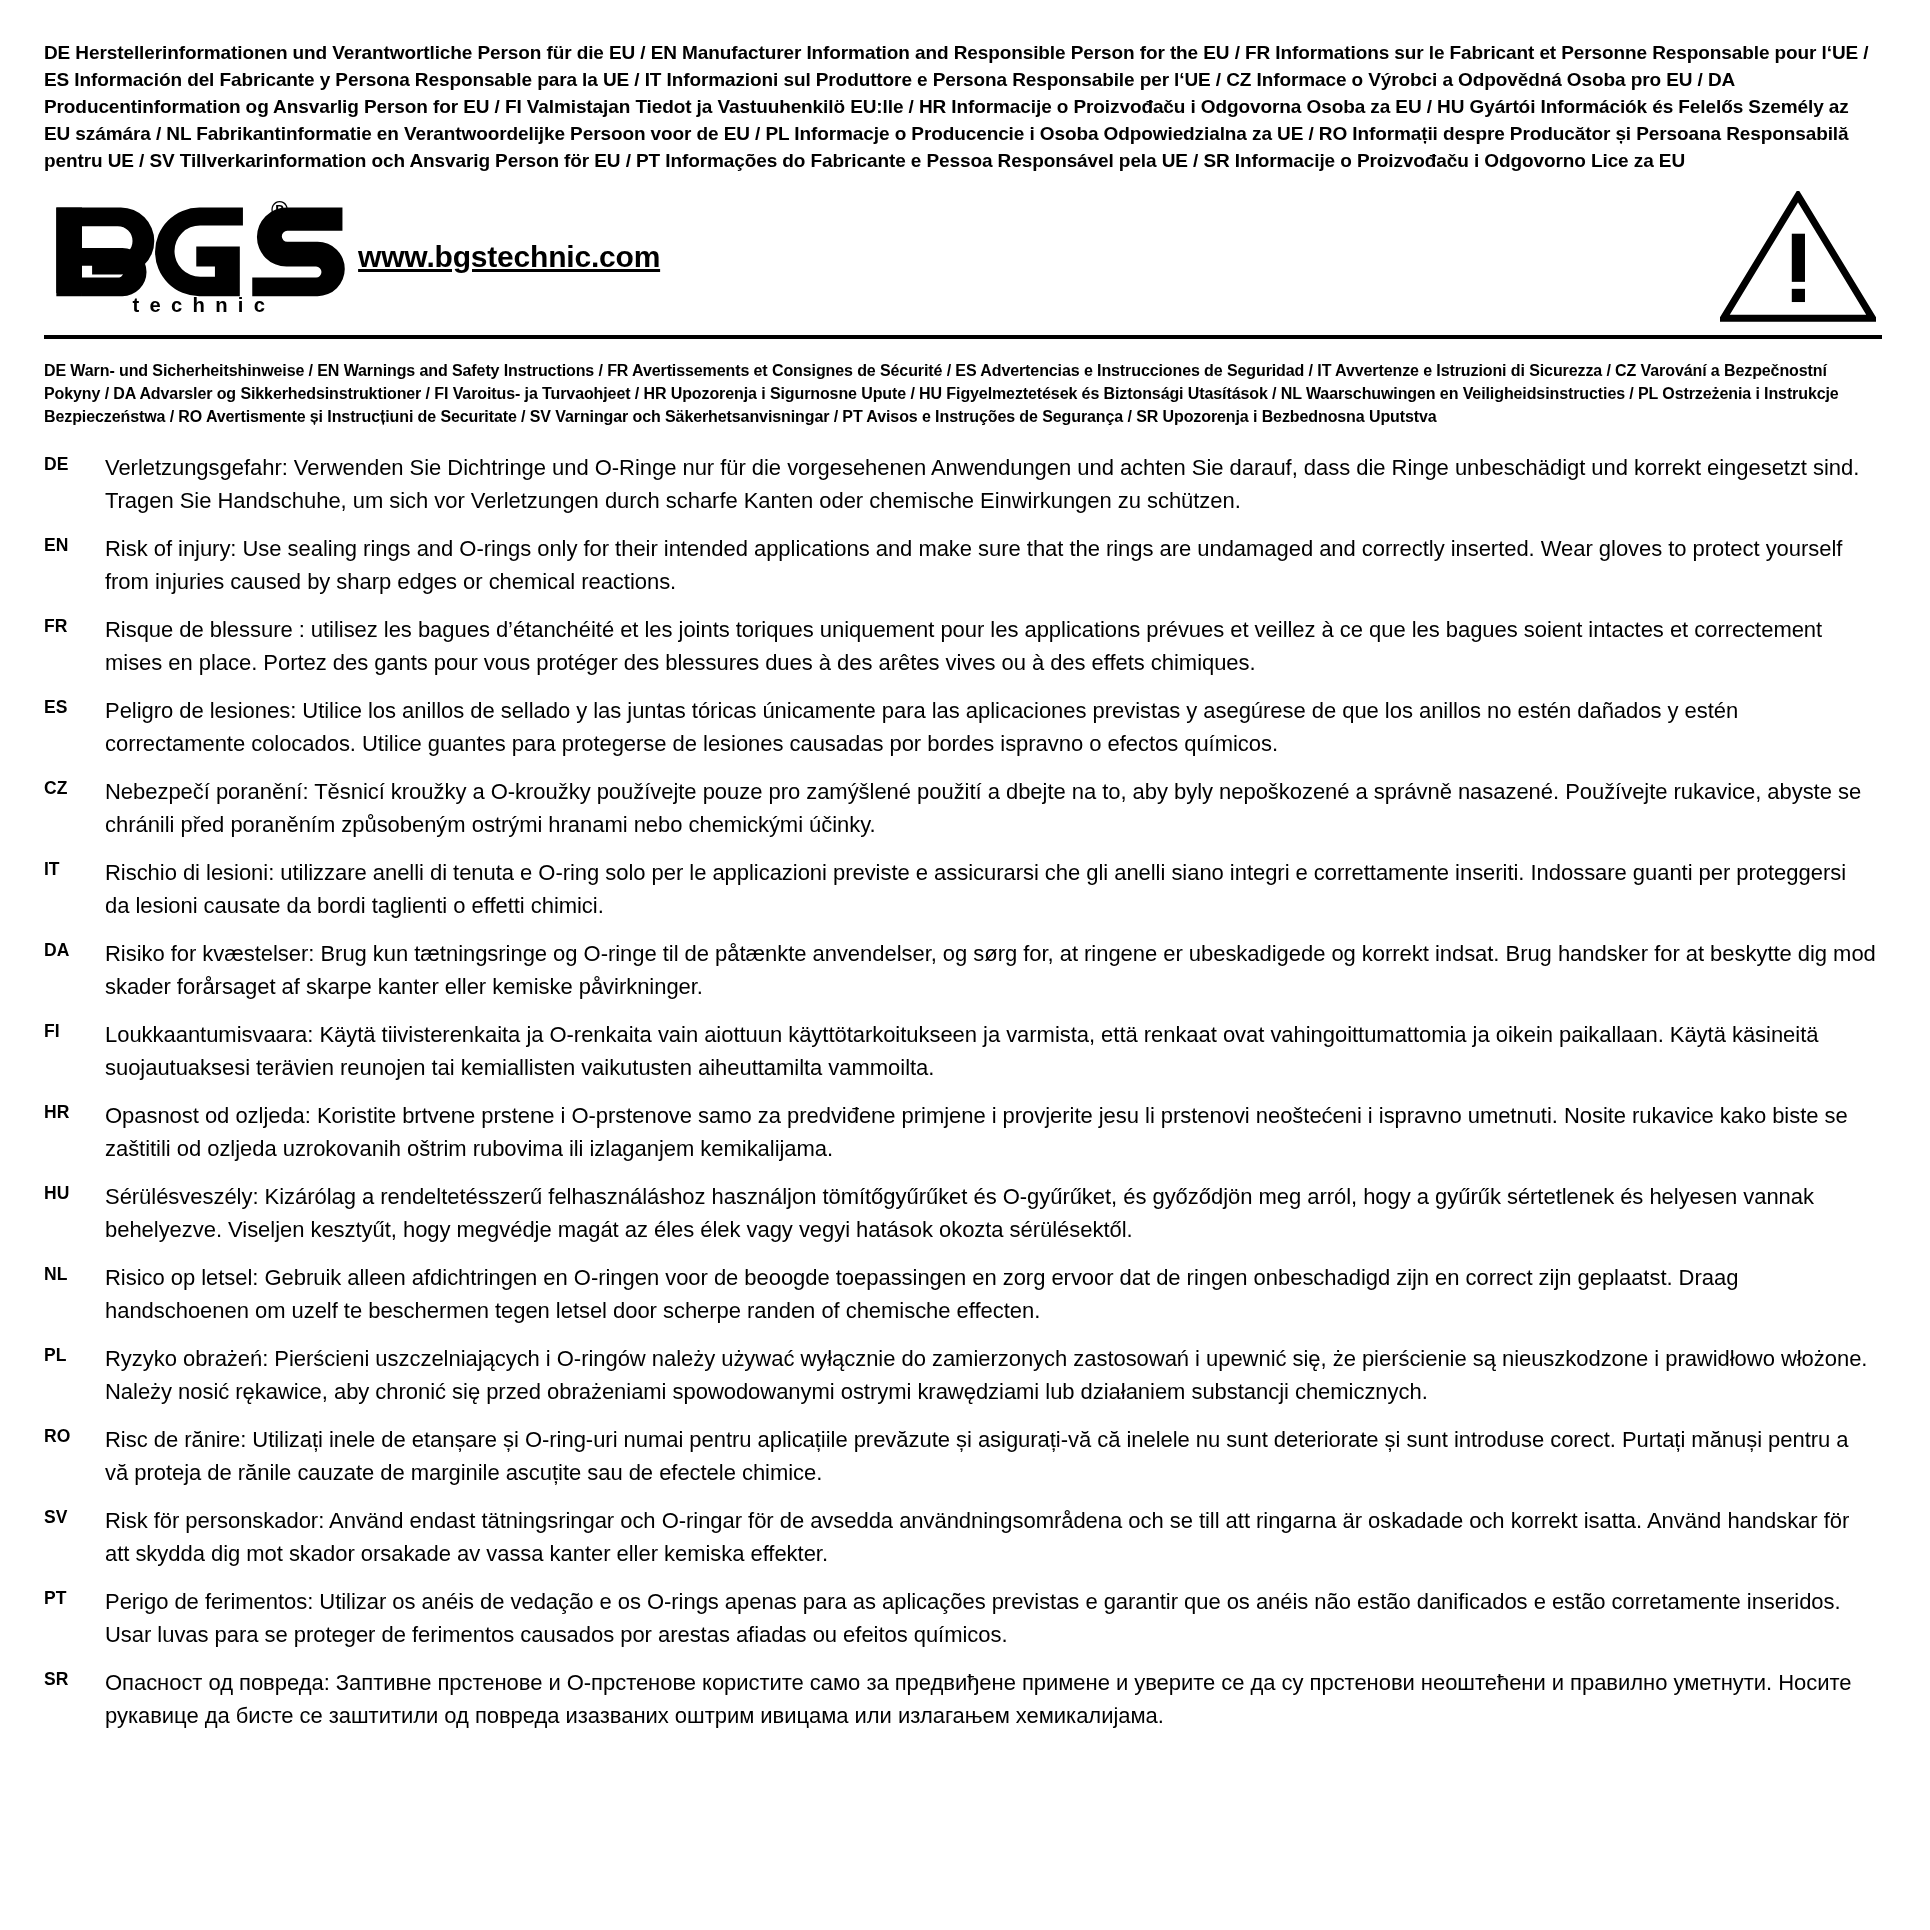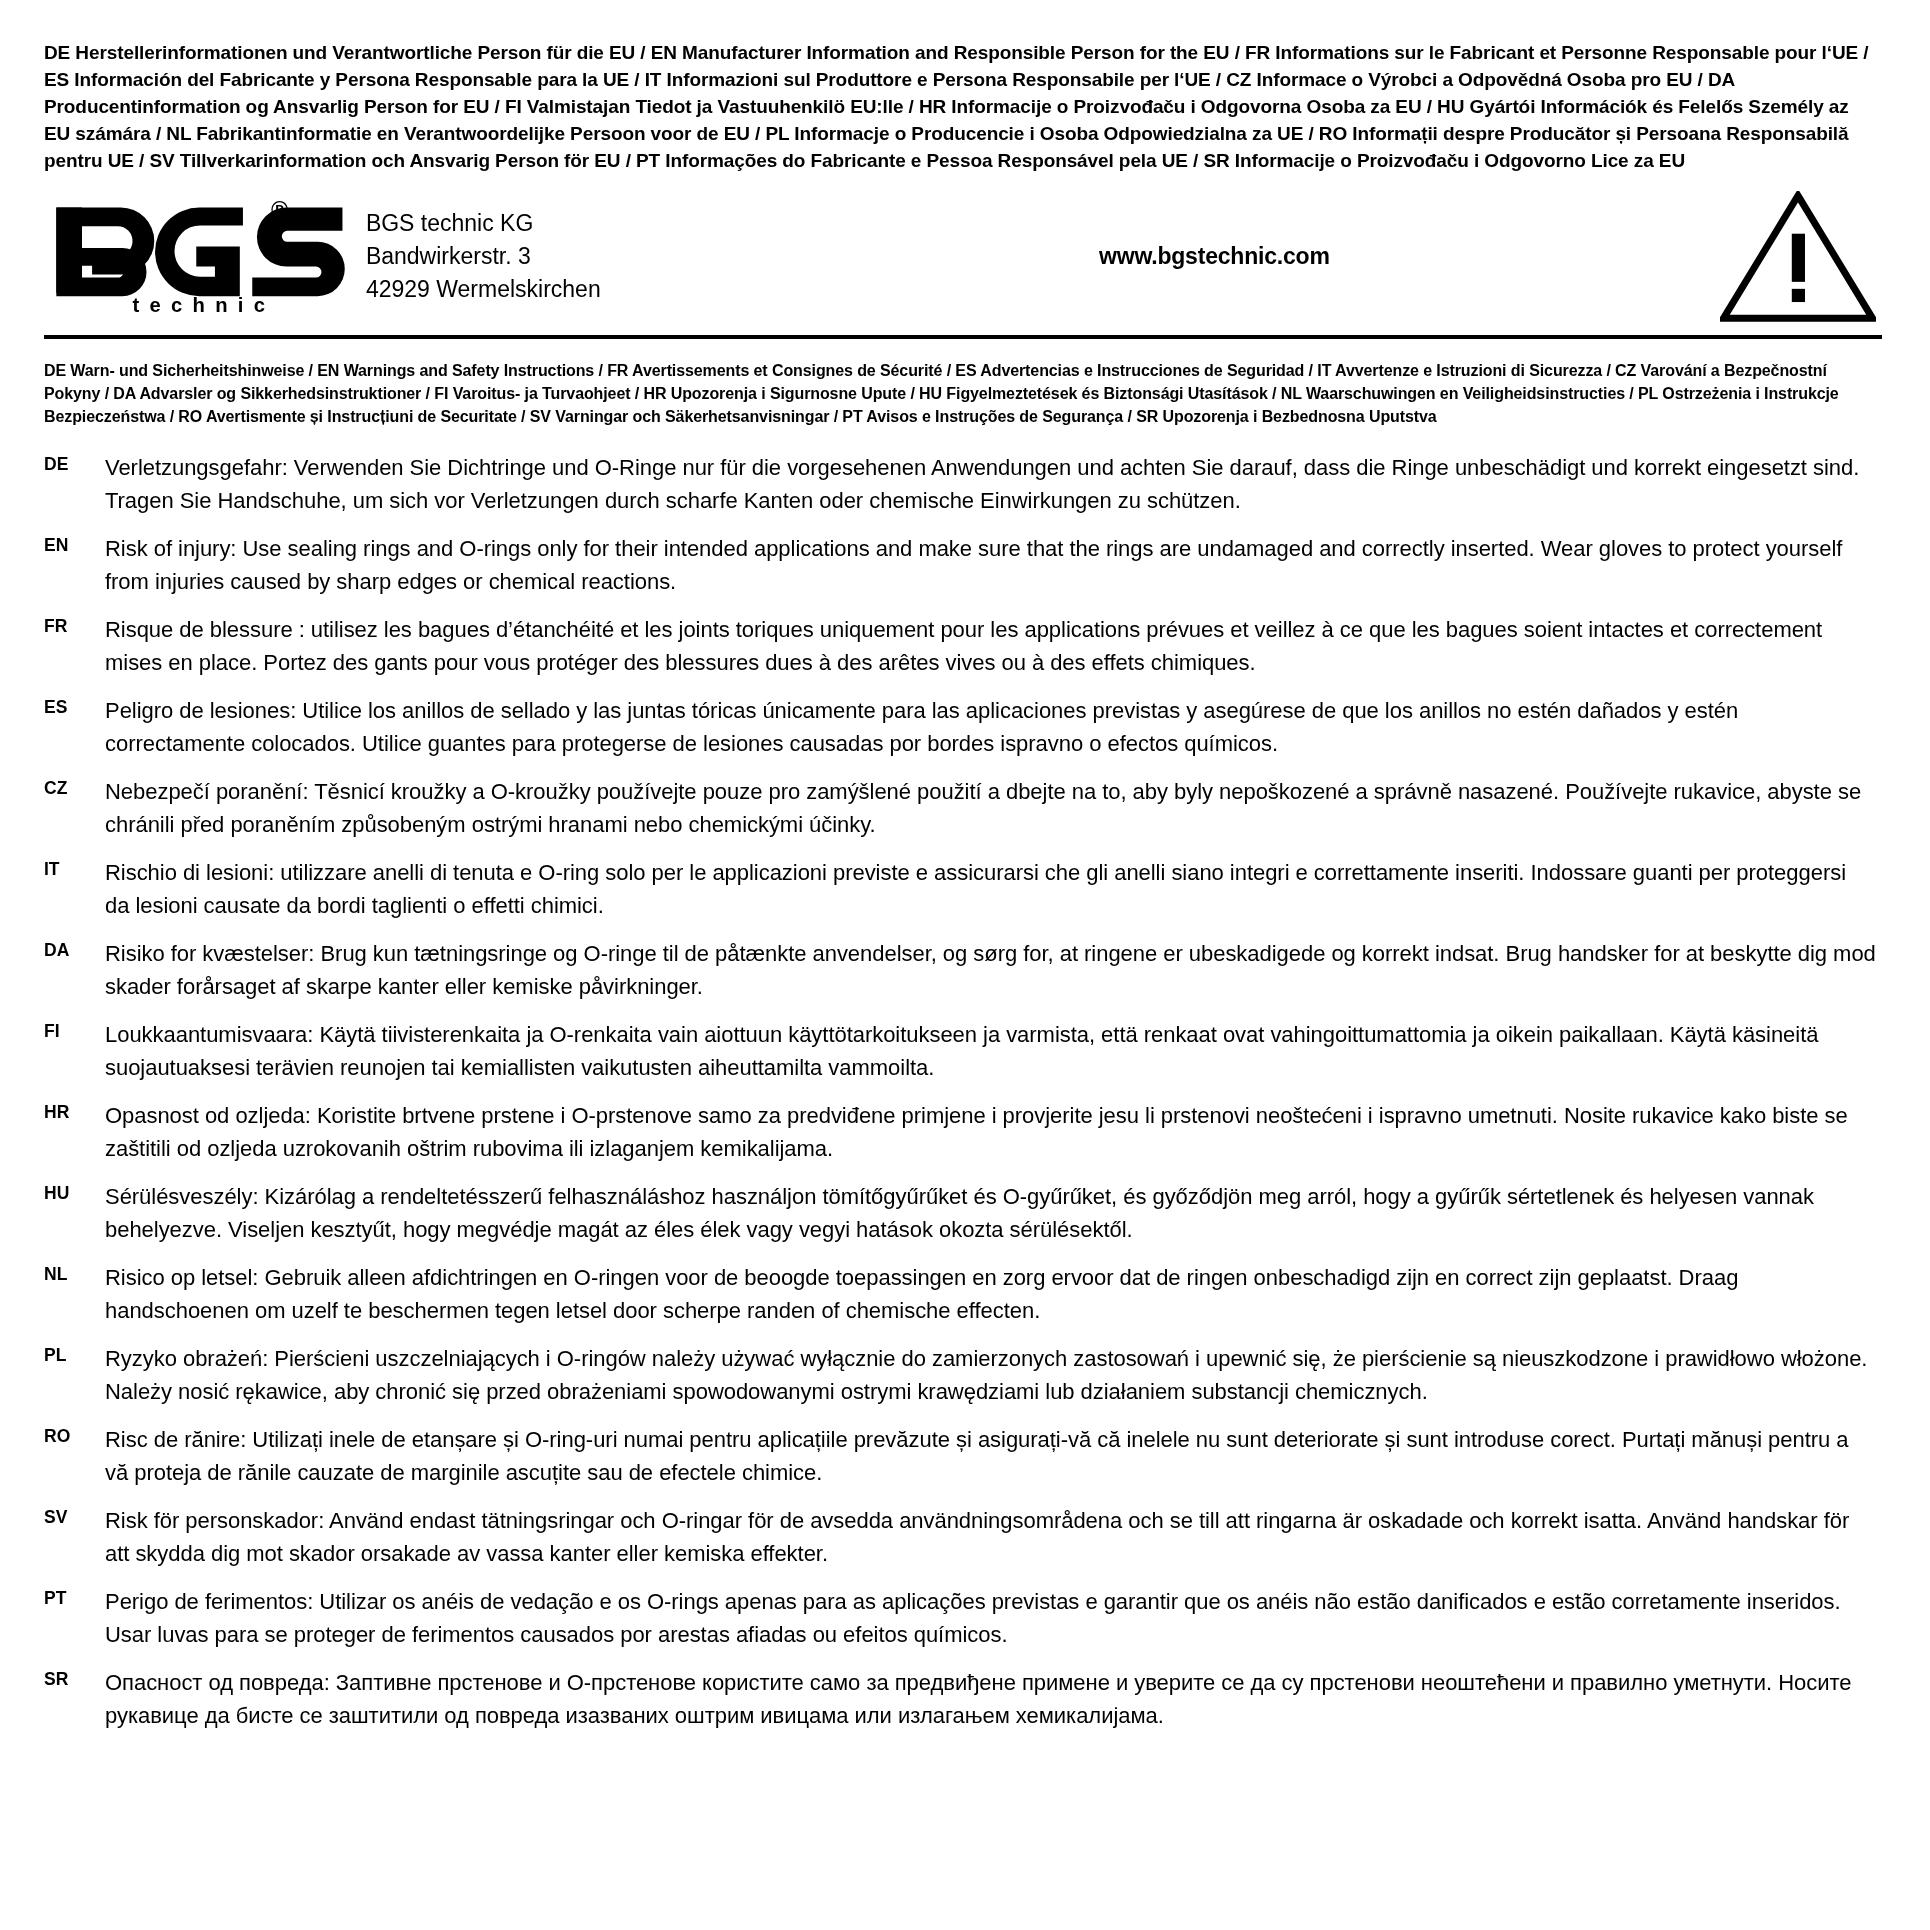--- a/index.html
+++ b/index.html
@@ -59,25 +59,25 @@
     line-height: 1.43;
     padding-left: 7.8px;
   }
   .contact-col {
     flex: 0 0 327px;
     font-size: 23px;
     line-height: 1.43;
   }
   .web-col {
     flex: 1 1 auto;
-    text-align: center;
-    font-size: 23px;
+    font-size: 30px;
     font-weight: bold;
     letter-spacing: -0.2px;
     padding-right: 23px;
+    text-decoration: underline;
   }
   .warn-col {
     flex: 0 0 179px;
     display: flex;
     justify-content: flex-end;
     align-items: center;
     padding-right: 6.2px;
   }
 
   
@@ -132,25 +132,20 @@
 
           <path d="M196 12 a57 57 0 1 0 0 114 h52 V62 h-56 v26 h24 v13 h-19 a33 33 0 1 1 0-66 h55 V12 Z"></path>
 
           <path d="M380 12 h-72 a38 38 0 0 0 0 76 h38 a7 7 0 0 1 0 14 h-82 v24 h84 a35 35 0 0 0 0-70 h-39 a7 7 0 0 1 0-14 h71 Z"></path>
         </g>
         <text x="288" y="26" font-family="'Liberation Sans', sans-serif" font-size="30" font-weight="bold" fill="#000">®</text>
         <text x="110" y="146" font-family="'Liberation Sans', sans-serif" font-size="26" font-weight="bold" letter-spacing="3" fill="#000">t e c h n i c</text>
       </svg>
     </div>
 
-    <div class="addr-col">
-      <div>BGS technic KG</div>
-      <div>Bandwirkerstr. 3</div>
-      <div>42929 Wermelskirchen</div>
-    </div>
 
 
     <div class="web-col">www.bgstechnic.com</div>
 
     <div class="warn-col">
       <svg width="156" height="132" viewBox="0 0 200 170" xmlns="http://www.w3.org/2000/svg">
         <path d="M100 6 L196 164 H4 Z" fill="none" stroke="#000" stroke-width="9" stroke-linejoin="miter"></path>
         <rect x="92" y="55" width="17" height="62" fill="#000"></rect>
         <rect x="92" y="126" width="17" height="17" fill="#000"></rect>
       </svg>

